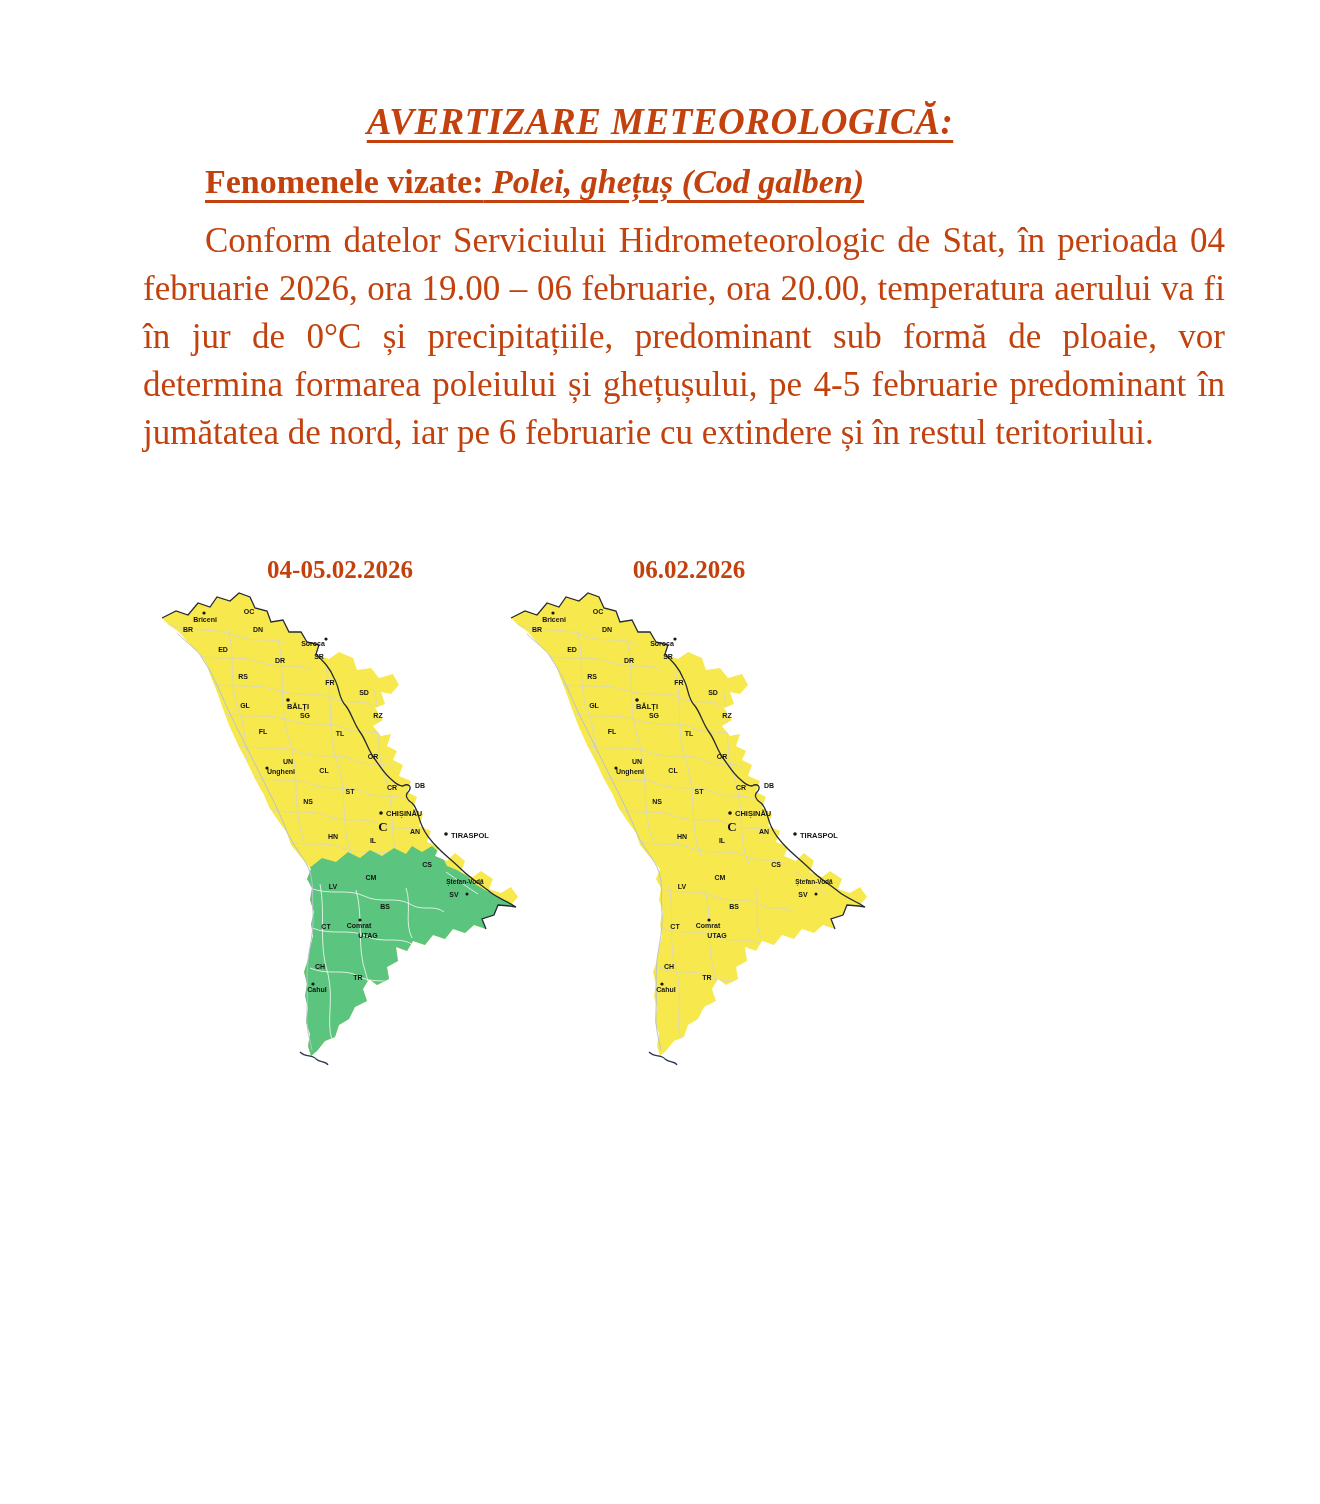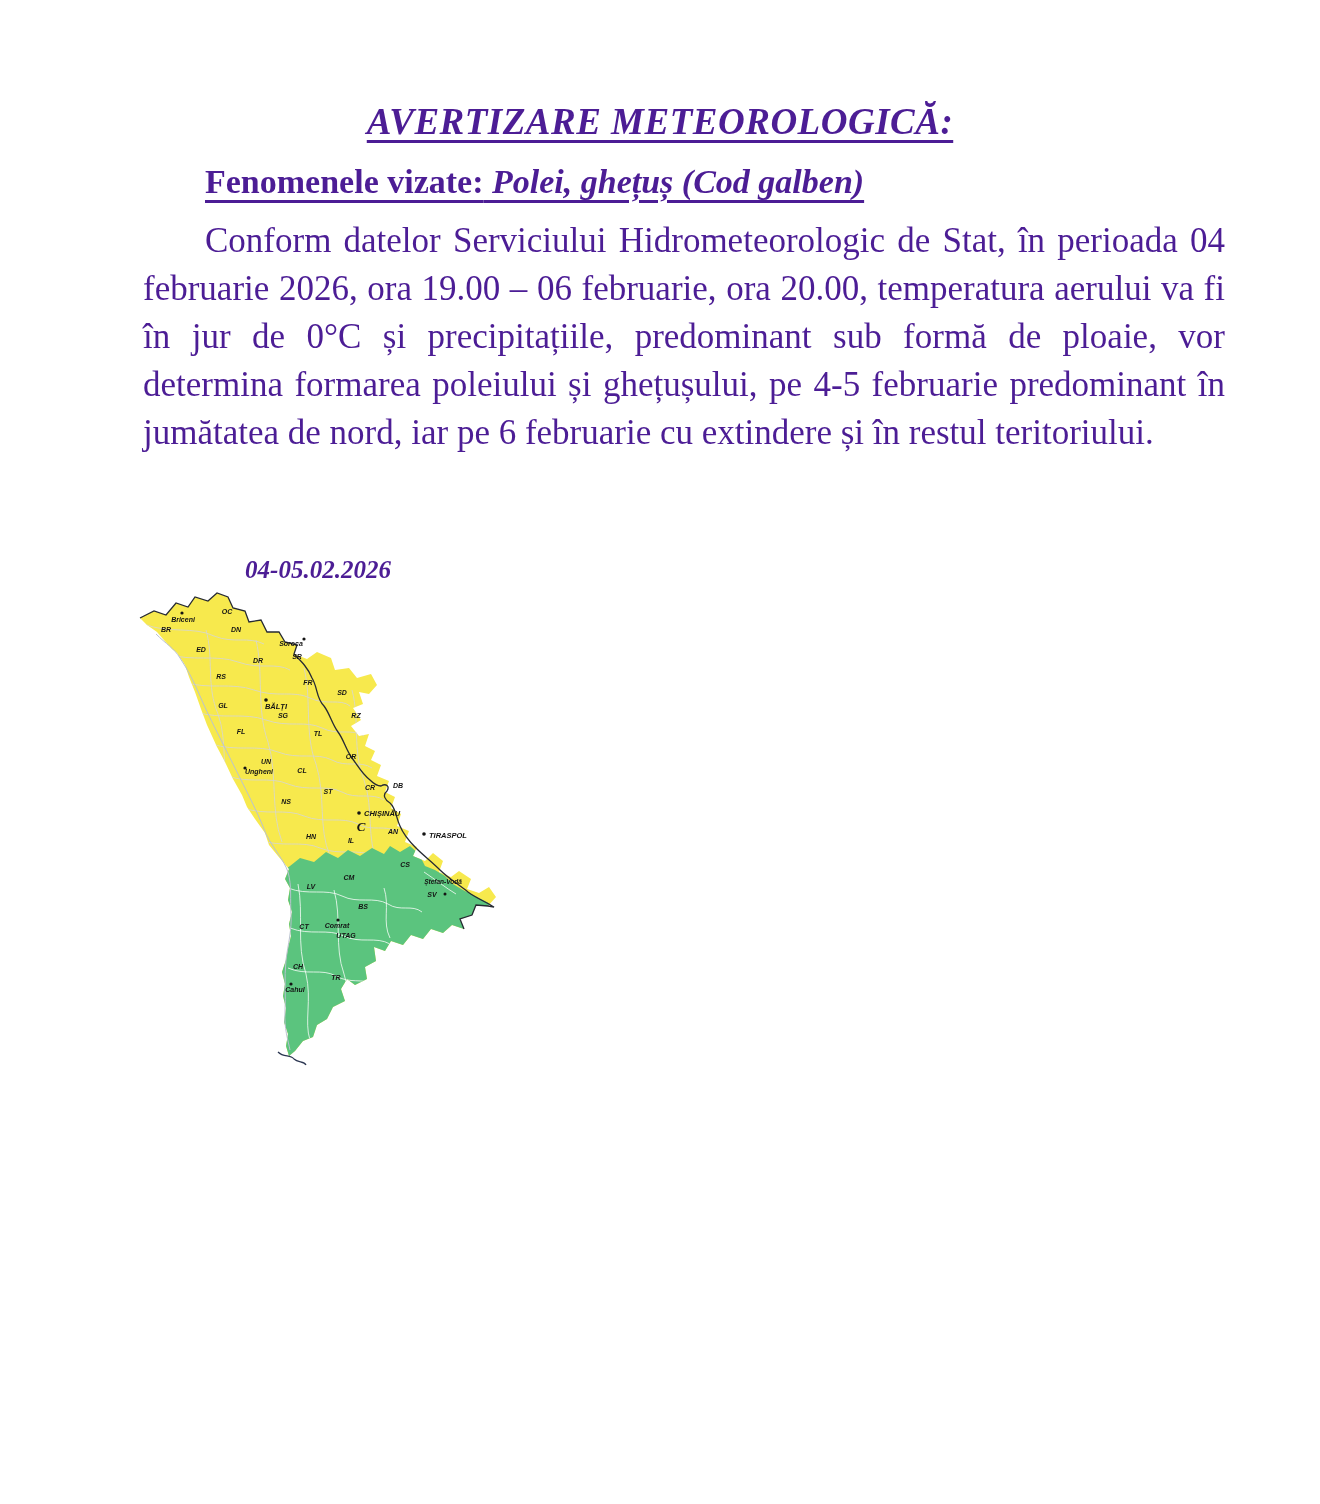--- a/index.html
+++ b/index.html
@@ -1,29 +1,29 @@
 <!DOCTYPE html>
 <html><head>
 <meta charset="utf-8">
 <style>
   html,body{margin:0;padding:0;background:#ffffff;}
   .page{position:relative;width:1320px;height:1228px;background:#ffffff;
-        font-family:"Liberation Serif", serif;color:#4c1d95;overflow:hidden;}
+        font-family:"Liberation Serif", serif;color:#c2410c;overflow:hidden;}
   .doc-title{position:absolute;top:100px;left:120px;width:1080px;text-align:center;
              font-size:37px;font-weight:bold;font-style:italic;letter-spacing:.5px;}
   .doc-title span{text-decoration:underline;text-decoration-thickness:3px;text-underline-offset:6px;}
   .subtitle{position:absolute;top:163px;left:143px;width:1082px;font-size:34px;font-weight:bold;}
   .subtitle .u{text-decoration:underline;text-decoration-thickness:3px;text-underline-offset:7px;font-family:Liberation Serif, serif;}
   .subtitle .ital{font-style:italic;}
   .subtitle .indent{display:inline-block;width:62px;}
   .body-par{position:absolute;top:217px;left:143px;width:1082px;
             font-size:35px;line-height:48px;text-align:justify;text-indent:62px;}
   .maps-row{position:absolute;top:556px;left:0;width:1320px;height:560px;}
   .map-wrap{position:absolute;top:0;width:360px;}
-  .map-wrap.left{left:138px;font-style:italic;}
+  .map-wrap.left{left:160px;}
   .map-wrap.right{left:509px;}
   .map-date{width:360px;text-align:center;font-size:25px;font-weight:bold;margin-bottom:4px;}
   .footer{position:absolute;top:1252px;left:154px;width:1082px;
           font-size:34px;font-weight:bold;line-height:49px;}
   .footer .row1{display:flex;justify-content:space-between;}
   .footer .date{word-spacing:14px;}
   .footer .org1{word-spacing:9px;}
   svg.mapsvg{display:block;}
   .defs-holder{position:absolute;width:0;height:0;overflow:hidden;}
 </style>
@@ -154,20 +154,31 @@
             <use href="#districts"></use>
           </g>
         <use href="#greenzone" clip-path="url(#countryClip)" fill="#5bc47e"></use>
         <g clip-path="url(#countryClip)">
             <use href="#greenlines"></use>
           </g>
         <use href="#rivers"></use>
         <use href="#labels"></use>
       </svg>
     </div>
+    <div class="map-wrap right">
+      <div class="map-date">06.02.2026</div>
+      <svg class="mapsvg" viewBox="0 0 360 500" width="360" height="500">
+        <use href="#country" fill="#f7e94d"></use>
+        <g clip-path="url(#countryClip)">
+            <use href="#districts"></use>
+          </g>
+        <use href="#rivers"></use>
+        <use href="#labels"></use>
+      </svg>
+    </div>
   </div>
 
   <div class="footer">
     <div class="row1">
       <span class="date">04 februarie 2026</span>
     </div>
   </div>
 
 </div>
 

